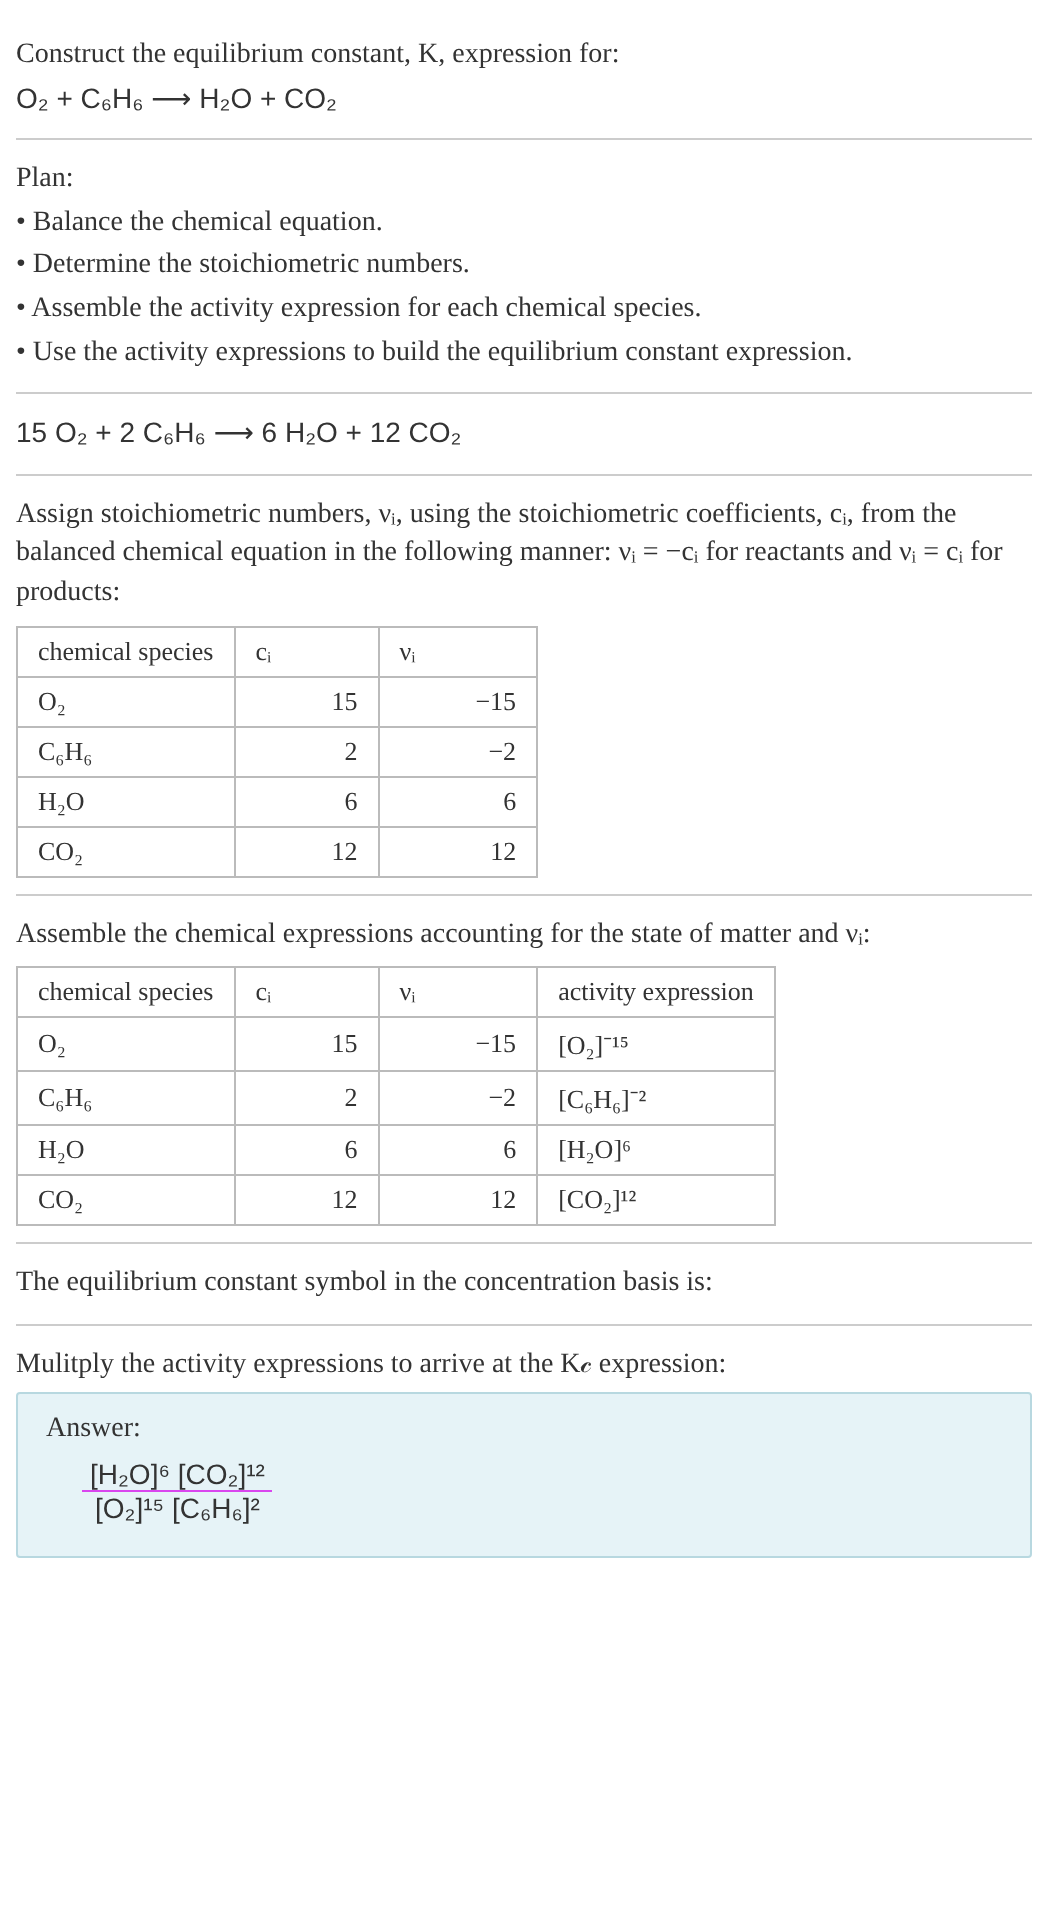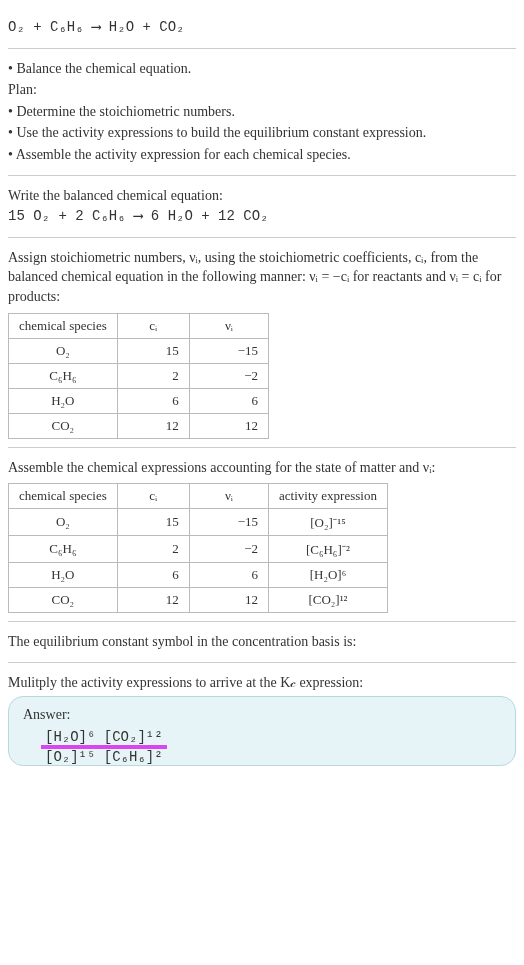--- a/index.html
+++ b/index.html
@@ -11,70 +11,70 @@
     background: #fff;
     width: 508px;
   }
   .section {
     padding: 8px 0;
     border-bottom: 1px solid #ccc;
   }
   .section:last-child { border-bottom: none; }
   p { margin: 2px 0; line-height: 1.4; }
   .eq {
-    font-family: Liberation Mono, monospace;
+    font-family: Liberation Sans, sans-serif;
   }
   table.data {
     border-collapse: collapse;
     margin-top: 6px;
   }
   table.data th, table.data td {
     border: 1px solid #bbb;
     padding: 4px 10px;
-    text-align: center;
+    text-align: left;
     font-weight: normal;
     font-size: 13px;
     vertical-align: middle;
   }
   table.data th { background: #fff; }
   table.data td.num { text-align: right; padding-left: 48px; }
   .answer-box {
     background: #e6f3f7;
     border: 1px solid #b8d8e0;
-    border-radius: 15px;
-    padding: 10px 14px 0;
+    border-radius: 2px;
+    padding: 10px 14px 16px;
     margin-top: 4px;
   }
   .answer-box .label { margin-bottom: 6px; }
   .frac {
     display: inline-block;
     vertical-align: middle;
     text-align: center;
   }
   .frac .num { display: block; padding: 0 4px; text-align: center; }
-  .frac .den { display: block; border-top: 4px solid #d946ef; padding: 0 4px; }
+  .frac .den { display: block; border-top: 1px solid #d946ef; padding: 0 4px; }
   .indent { padding-left: 18px; }
 </style>
 </head>
 <body>
 
 <div class="section">
+  <p>Construct the equilibrium constant, K, expression for:</p>
   <p class="eq">O₂ + C₆H₆ ⟶ H₂O + CO₂</p>
 </div>
 
 <div class="section">
+  <p>Plan:</p>
   <p>• Balance the chemical equation.</p>
-  <p>Plan:</p>
   <p>• Determine the stoichiometric numbers.</p>
+  <p>• Assemble the activity expression for each chemical species.</p>
   <p>• Use the activity expressions to build the equilibrium constant expression.</p>
-  <p>• Assemble the activity expression for each chemical species.</p>
 </div>
 
 <div class="section">
-  <p>Write the balanced chemical equation:</p>
   <p class="eq">15 O₂ + 2 C₆H₆ ⟶ 6 H₂O + 12 CO₂</p>
 </div>
 
 <div class="section">
   <p>Assign stoichiometric numbers, νᵢ, using the stoichiometric coefficients, cᵢ, from the balanced chemical equation in the following manner: νᵢ = −cᵢ for reactants and νᵢ = cᵢ for products:</p>
   <table class="data">
     <tbody>
         <tr>
       <th>chemical species</th>
       <th>cᵢ</th>

